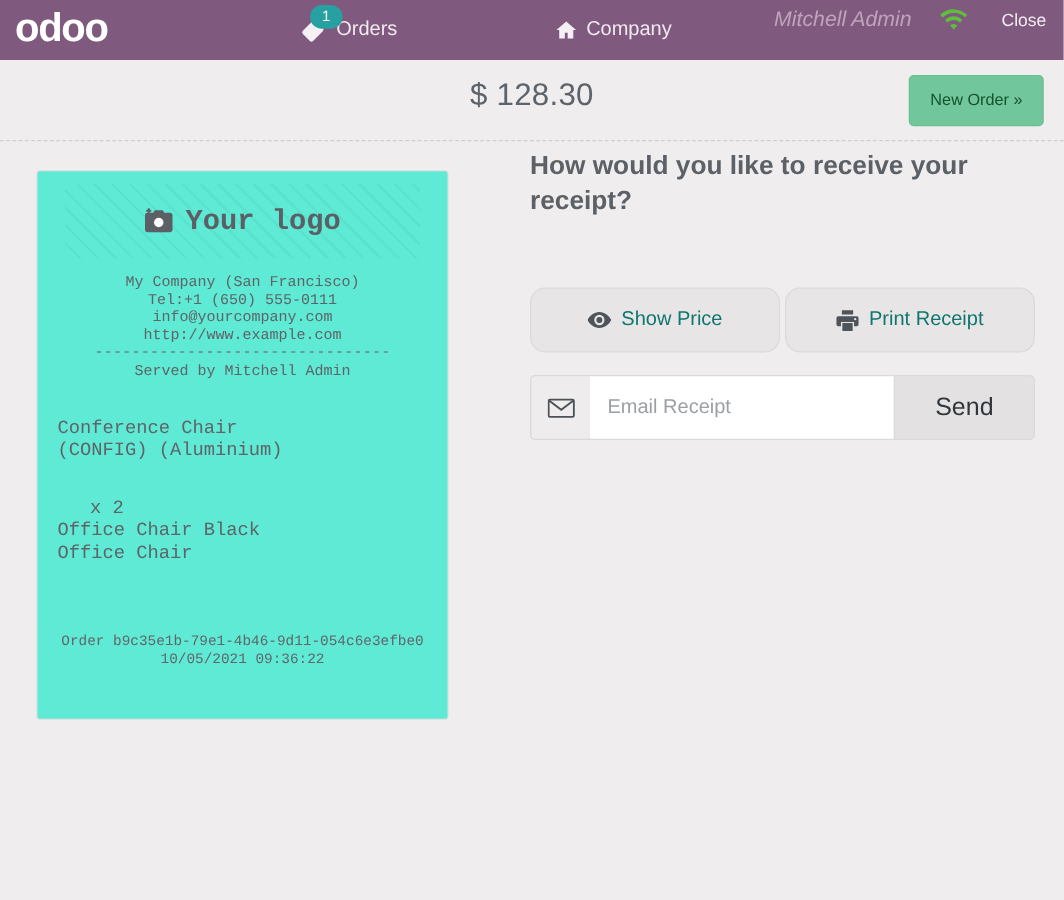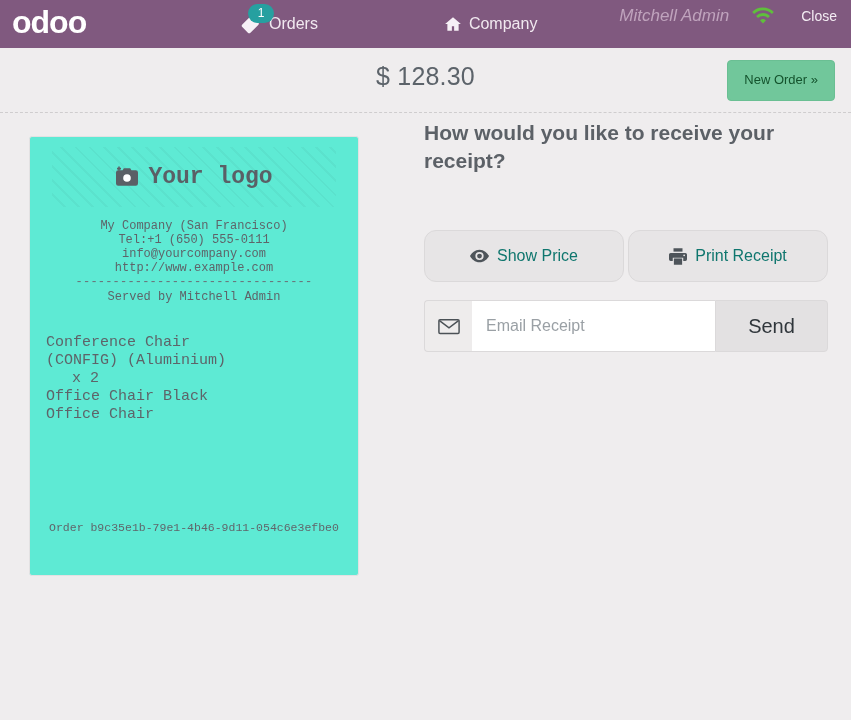--- a/index.html
+++ b/index.html
@@ -184,21 +184,21 @@
   }
   .served-by { padding-top: 2px; }
 
   .orderlines {
     margin: 30px 0 0 16px;
     font-size: 15px;
     line-height: 18px;
     color: #5e6469;
   }
   .orderlines .line { white-space: pre; }
-  .ol-qty { padding-left: 26px; }
+  .ol-qty { padding-left: 26px; margin-top: 28px; }
 
   .receipt-footer {
     position: absolute;
     left: 0; right: 0;
     bottom: 40px;
     text-align: center;
     font-size: 11.5px;
     line-height: 14px;
     color: #60666b;
   }
@@ -363,20 +363,21 @@
     <div class="orderlines">
       <div class="line">Conference Chair</div>
       <div class="line">(CONFIG) (Aluminium)</div>
       <div class="line ol-qty">x 2</div>
       <div class="line">Office Chair Black</div>
       <div class="line">Office Chair</div>
     </div>
 
     <div class="receipt-footer">
       <div>Order b9c35e1b-79e1-4b46-9d11-054c6e3efbe0</div>
+      <div>10/05/2021 09:36:22</div>
     </div>
   </div>
 
   <div class="right-panel">
 
     <div class="receipt-question">How would you like to receive your receipt?</div>
 
     <div class="btn-row">
       <div class="flat-btn">
         <span class="bicon">

